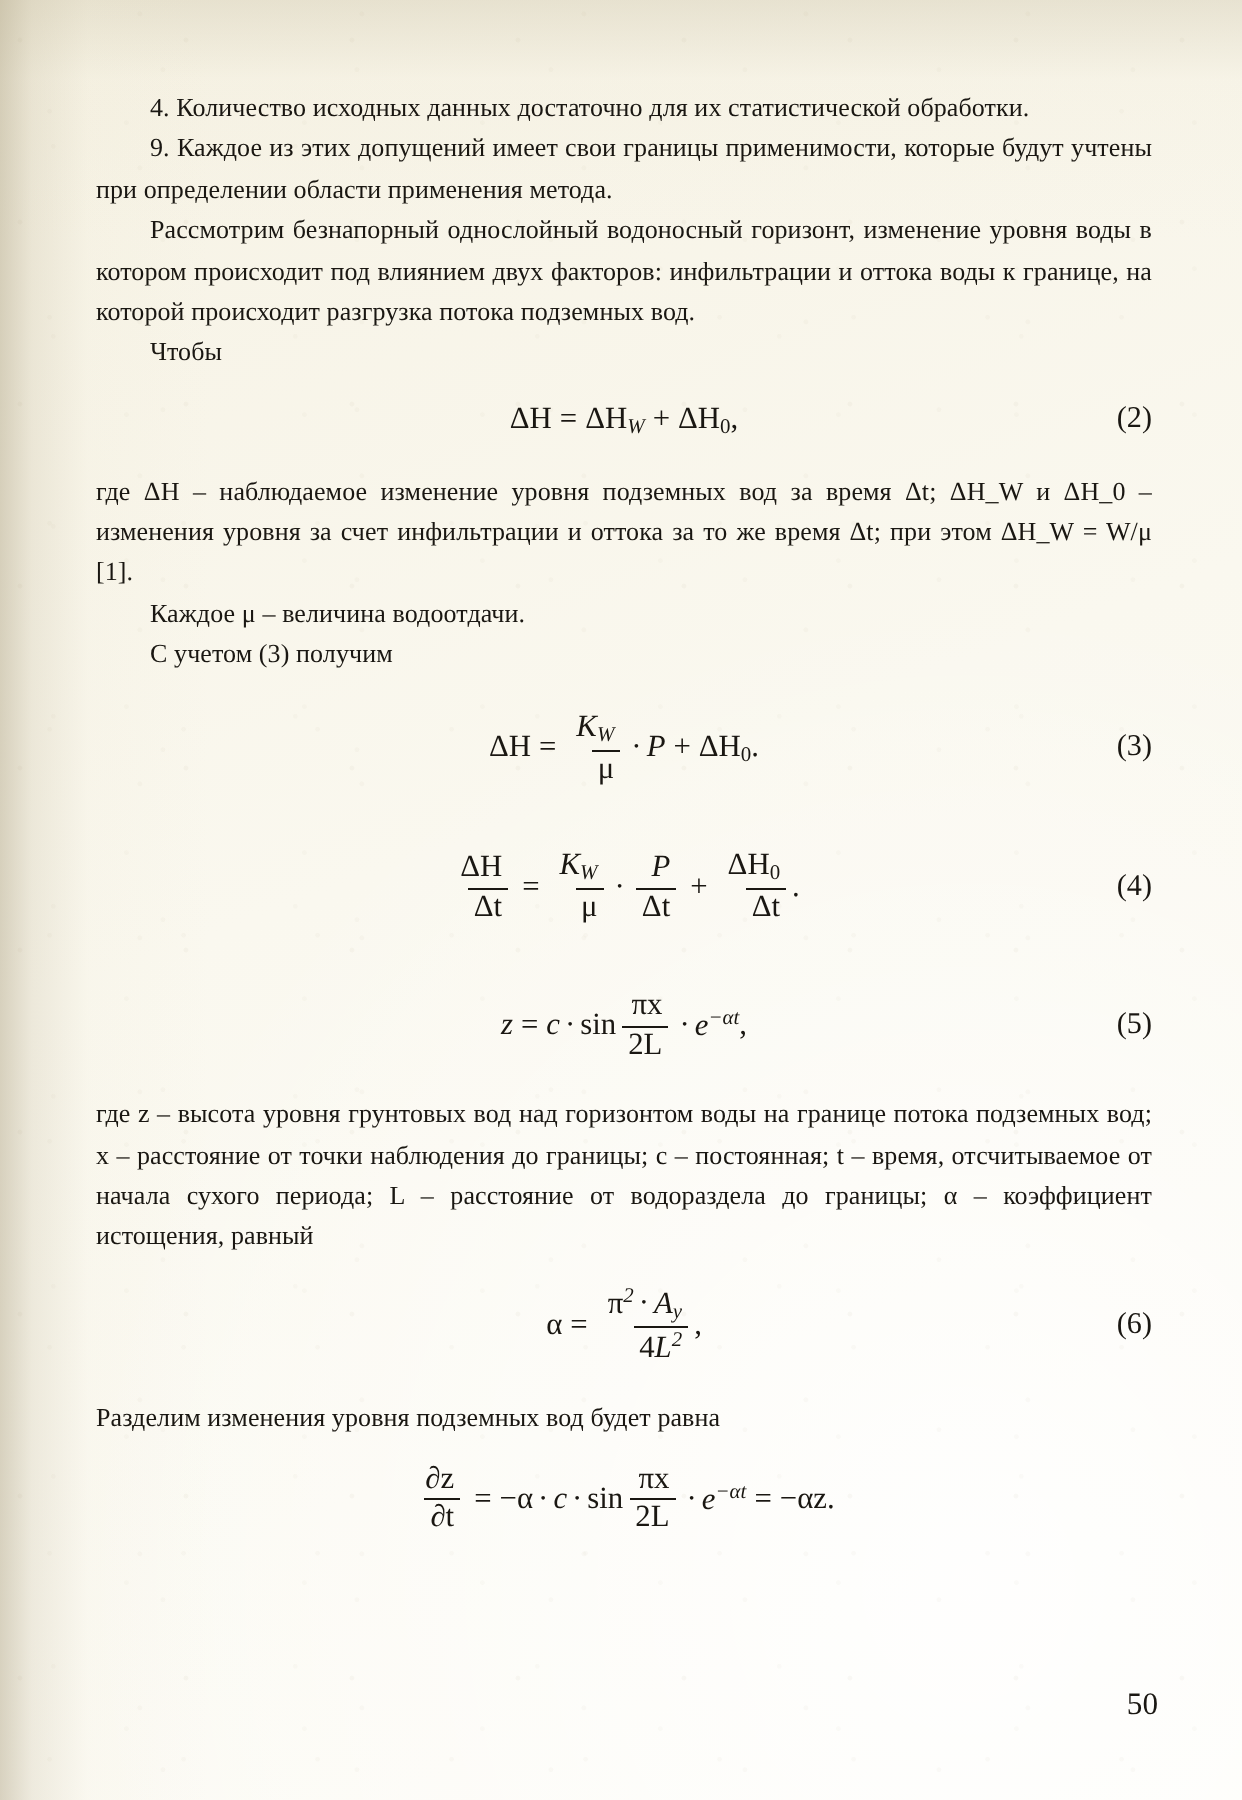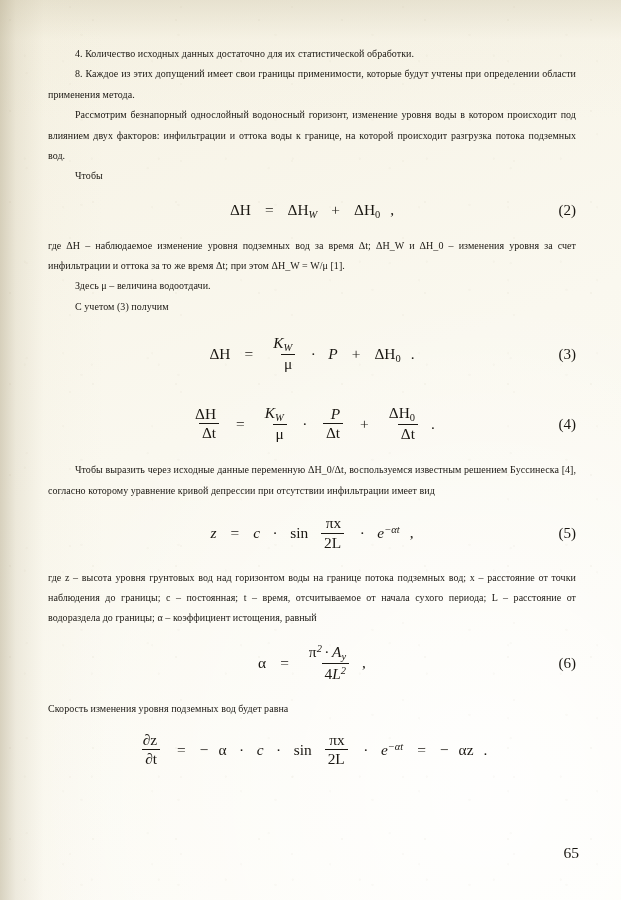--- a/index.html
+++ b/index.html
@@ -46,21 +46,21 @@
   .content {
     position: absolute;
     left: 48px;
     top: 44px;
     width: 528px;
     z-index: 2;
   }
 
   p.body {
     margin: 0;
-    font-size: 10px;
+    font-size: 13px;
     line-height: 20.4px;
     text-align: justify;
     letter-spacing: 0.05px;
   }
   p.body.indent { text-indent: 27px; }
   p.body.tight  { text-align: left; }
 
   
   .eq {
     position: relative;
@@ -72,21 +72,21 @@
   .eq .num {
     position: absolute;
     right: 0;
     top: 50%;
     transform: translateY(-50%);
     font-size: 15.1px;
   }
   .mathline {
     display: inline-flex;
     align-items: center;
-    gap: 10px;
+    gap: 0;
     font-style: normal;
   }
   i.v { font-style: italic; }
   .op { margin: 0 4px; }
   .opdot { margin: 0 2.5px; }
 
   
   .frac {
     display: inline-flex;
     flex-direction: column;
@@ -118,21 +118,21 @@
 
 <div class="page">
 
   <div class="paper-tint"></div>
   <div class="paper-grain"></div>
 
   <div class="content">
 
     <p class="body indent">4. Количество исходных данных достаточно для их статистической обработки.</p>
 
-    <p class="body indent">8. Каждое из этих допущений имеет свои границы применимости, которые будут учтены при определении области применения метода.</p>
+    <p class="body indent">9. Каждое из этих допущений имеет свои границы применимости, которые будут учтены при определении области применения метода.</p>
 
     <p class="body indent">Рассмотрим безнапорный однослойный водоносный горизонт, изменение уровня воды в котором происходит под влиянием двух факторов: инфильтрации и оттока воды к границе, на которой происходит разгрузка потока подземных вод.</p>
 
     <p class="body tight indent">Чтобы</p>
 
     <div class="sp14"></div>
 
     <div class="eq">
       <span class="mathline">
         <span>ΔH</span>
@@ -142,21 +142,21 @@
         <span><span>ΔH</span><sub>0</sub></span>
         <span>,</span>
       </span>
       <span class="num">(2)</span>
     </div>
 
     <div class="sp16"></div>
 
     <p class="body">где ΔH – наблюдаемое изменение уровня подземных вод за время Δt; ΔH_W и ΔH_0 – изменения уровня за счет инфильтрации и оттока за то же время Δt; при этом ΔH_W = W/μ [1].</p>
 
-    <p class="body indent">Здесь μ – величина водоотдачи.</p>
+    <p class="body indent">Каждое μ – величина водоотдачи.</p>
 
     <p class="body indent">С учетом (3) получим</p>
 
     <div class="sp18"></div>
 
     <div class="eq">
       <span class="mathline">
         <span>ΔH</span>
         <span class="op">=</span>
         <span class="frac">
@@ -198,21 +198,20 @@
           <span class="nu"><span>ΔH</span><sub>0</sub></span>
           <span class="de">Δt</span>
         </span>
         <span>.</span>
       </span>
       <span class="num">(4)</span>
     </div>
 
     <div class="sp18"></div>
 
-    <p class="body indent">Чтобы выразить через исходные данные переменную ΔH_0/Δt, воспользуемся известным решением Буссинеска [4], согласно которому уравнение кривой депрессии при отсутствии инфильтрации имеет вид</p>
 
     <div class="sp14"></div>
 
     <div class="eq">
       <span class="mathline">
         <i class="v">z</i>
         <span class="op">=</span>
         <i class="v">c</i>
         <span class="opdot">·</span>
         <span>sin</span>
@@ -242,21 +241,21 @@
           <span class="de"><span>4</span><i class="v">L</i><sup>2</sup></span>
         </span>
         <span>,</span>
       </span>
       <span class="num">(6)</span>
     </div>
 
     <div class="sp16"></div>
 
 
-    <p class="body tight">Скорость изменения уровня подземных вод будет равна</p>
+    <p class="body tight">Разделим изменения уровня подземных вод будет равна</p>
 
     <div class="sp12"></div>
 
     <div class="eq">
       <span class="mathline">
         <span class="frac">
           <span class="nu"><span>∂z</span></span>
           <span class="de">∂t</span>
         </span>
         <span class="op">=</span>
@@ -274,15 +273,15 @@
         <span><i class="v">e</i><sup>−αt</sup></span>
         <span class="op">=</span>
         <span>−</span>
         <span><span>αz</span></span>
         <span>.</span>
       </span>
     </div>
 
   </div>
 
-  <div class="pageno">65</div>
+  <div class="pageno">50</div>
 
 </div>
 
 </body></html>

